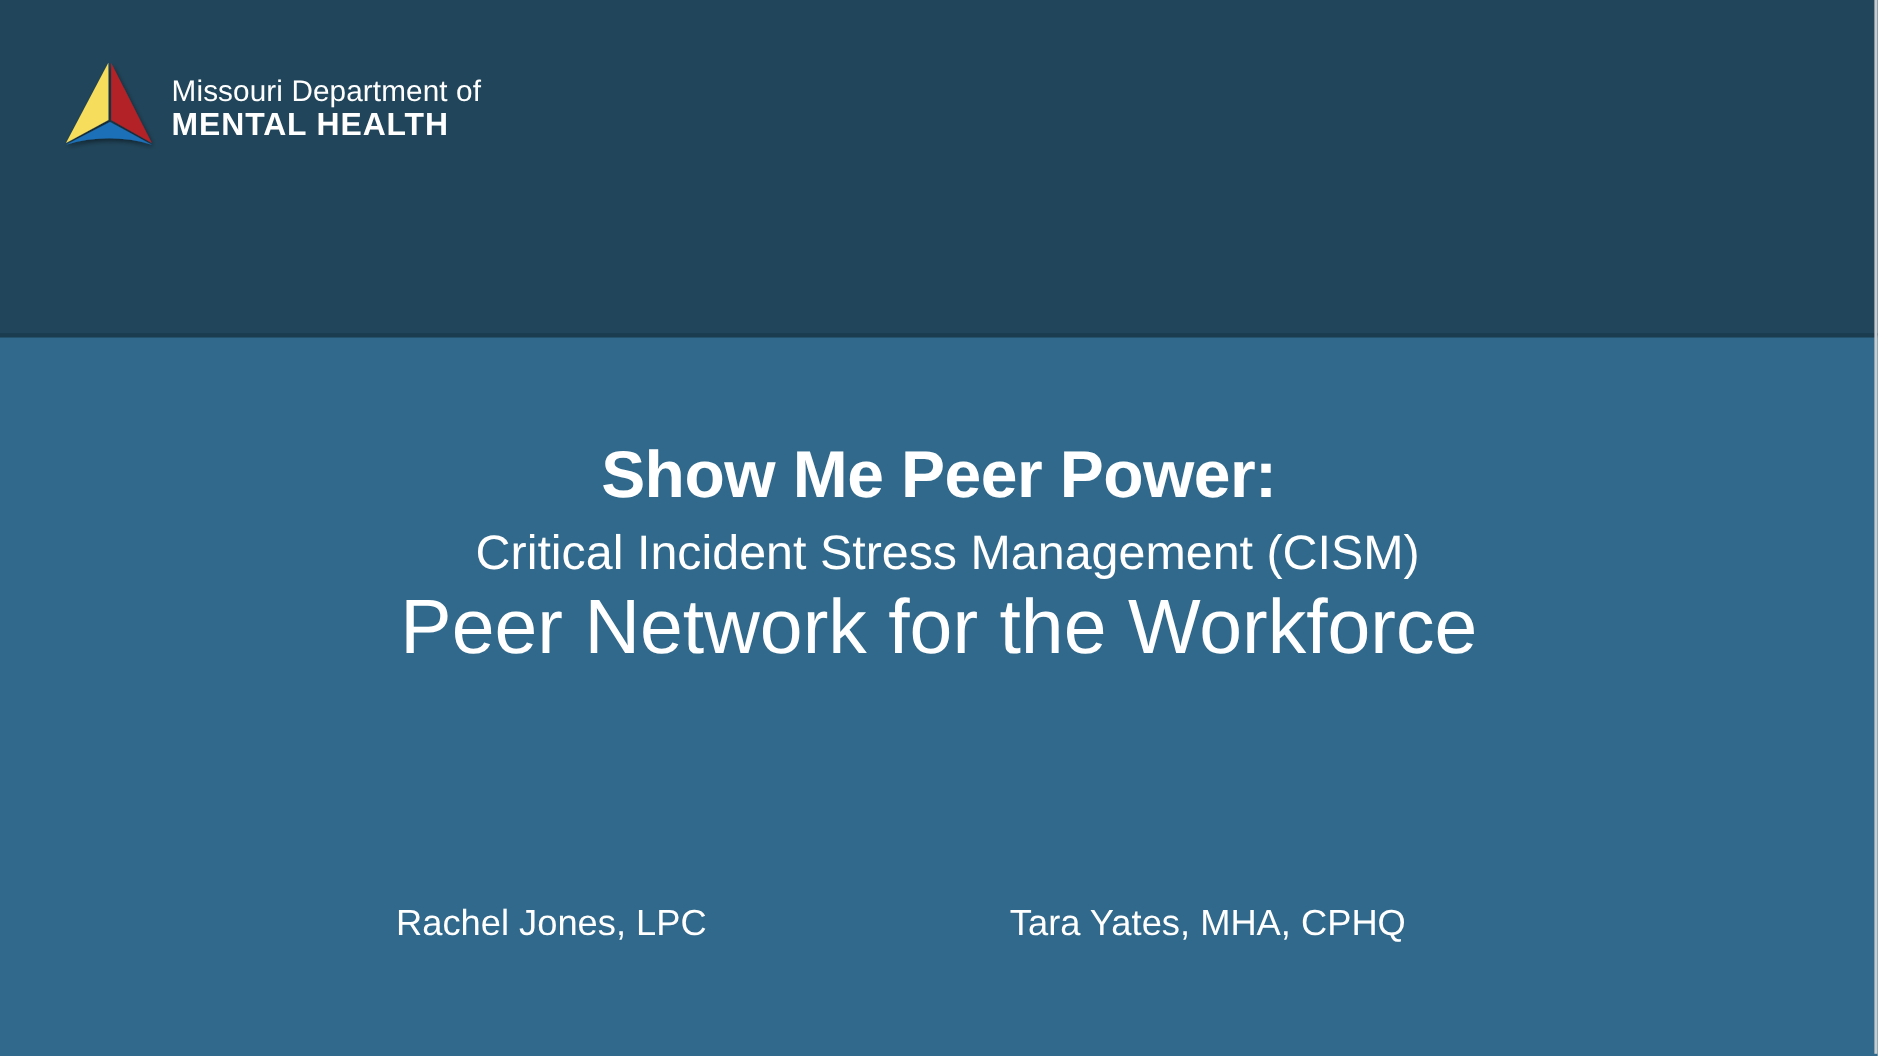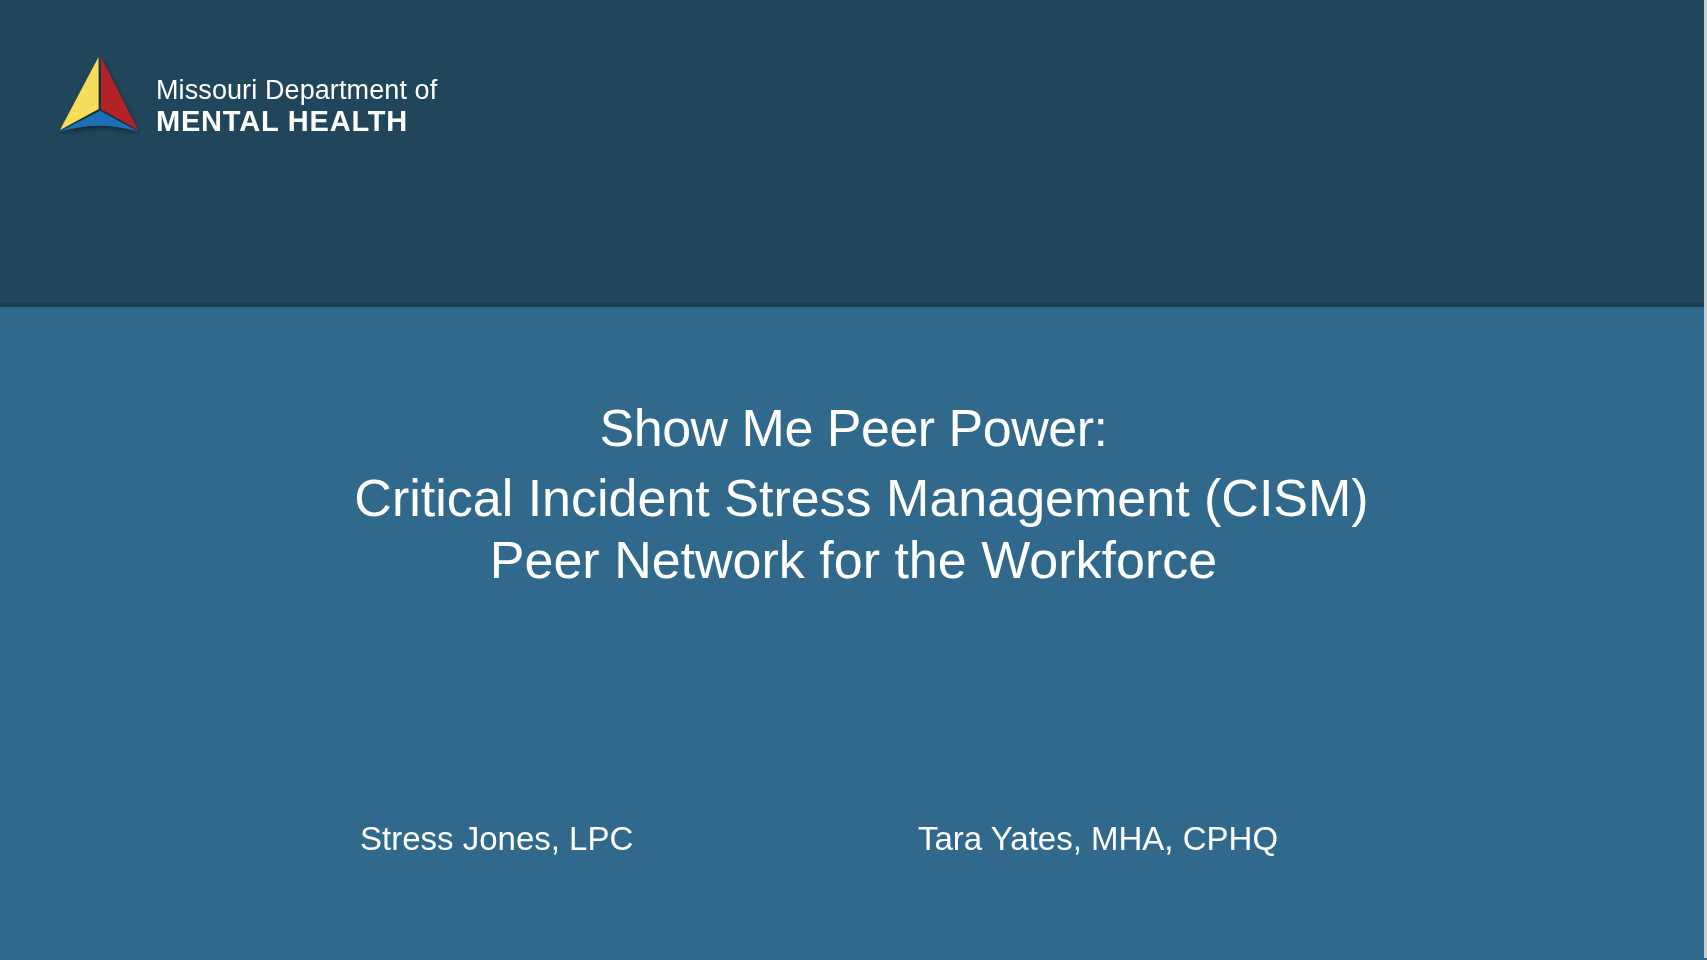--- a/index.html
+++ b/index.html
@@ -59,21 +59,21 @@
     height: 2px;
     background: #30698b;
   }
 
   
   .logo {
     position: absolute;
     left: 56px;
     top: 52px;
     display: flex;
-    align-items: flex-end;
+    align-items: center;
   }
   .logo-mark {
     width: 86px;
     height: 82px;
     display: block;
     margin-top: 2px;
   }
   .logo-text {
     margin-left: 14px;
     margin-top: 10px;
@@ -100,39 +100,39 @@
   .title-block {
     position: absolute;
     left: 0;
     top: 400px;
     width: 1707px;
     text-align: center;
     color: #ffffff;
   }
   .title-main {
     display: block;
-    font-size: 52px;
-    font-weight: 400;
+    font-size: 60px;
+    font-weight: 700;
     line-height: 1.08;
     letter-spacing: -0.5px;
     white-space: nowrap;
   }
   .title-sub {
     display: block;
-    font-size: 52px;
+    font-size: 44px;
     font-weight: 400;
     line-height: 1.18;
     letter-spacing: 0px;
     white-space: nowrap;
     margin-top: 12px;
     padding-left: 16px;
   }
   .title-sub2 {
     display: block;
-    font-size: 52px;
+    font-size: 70px;
     font-weight: 400;
     line-height: 1.18;
     letter-spacing: 0px;
     white-space: nowrap;
   }
 
   
   .presenter {
     position: absolute;
     color: #ffffff;
@@ -188,21 +188,21 @@
     </div>
   </div>
 
   <div class="title-block">
     <span class="title-main">Show Me Peer Power:</span>
     <span class="title-sub">Critical Incident Stress Management (CISM)</span>
     <span class="title-sub2">Peer Network for the Workforce</span>
   </div>
 
   <div class="presenter presenter-left">
-    <span class="presenter-name">Stress Jones, LPC</span>
+    <span class="presenter-name">Rachel Jones, LPC</span>
   </div>
 
   <div class="presenter presenter-right">
     <span class="presenter-name">Tara Yates, MHA, CPHQ</span>
   </div>
 
   <div class="edge-right"></div>
   <div class="edge-bottom"></div>
 
 </div>

